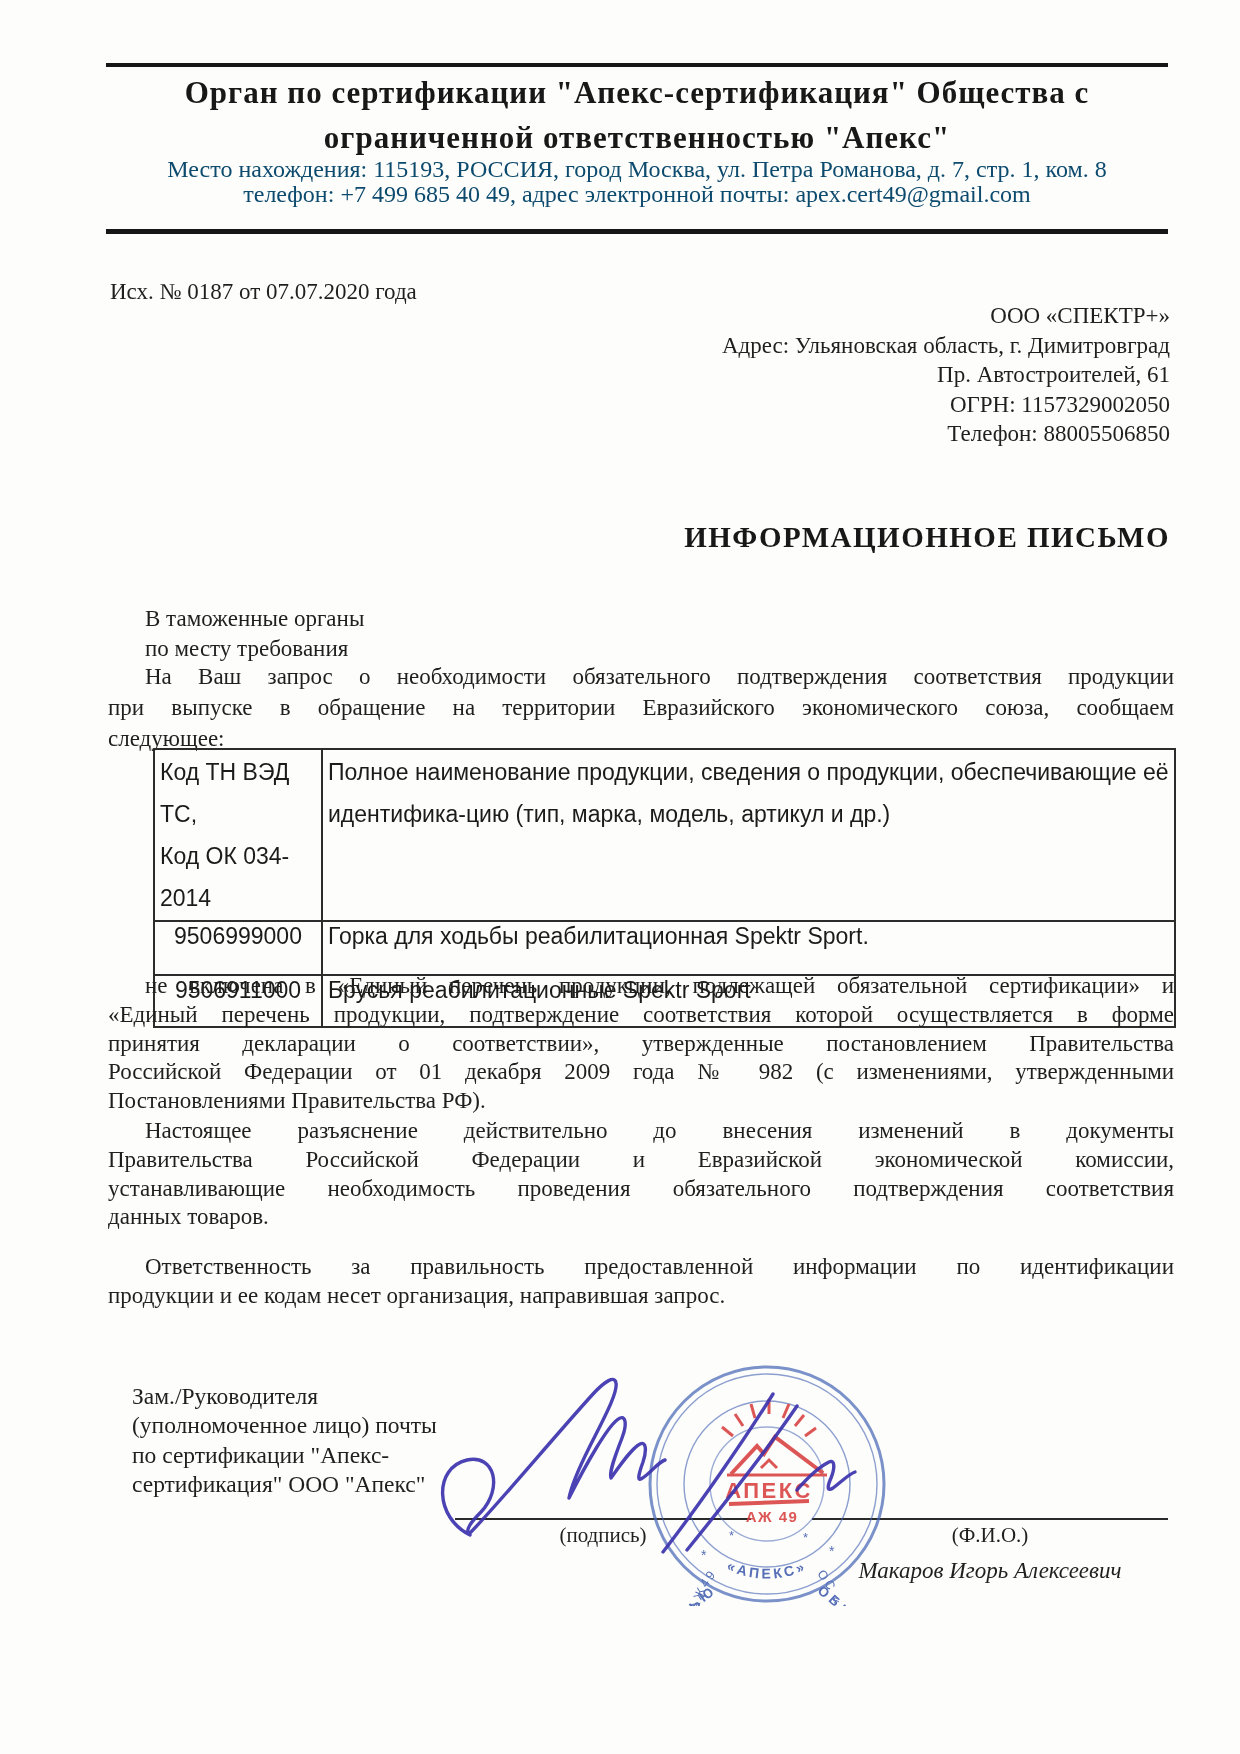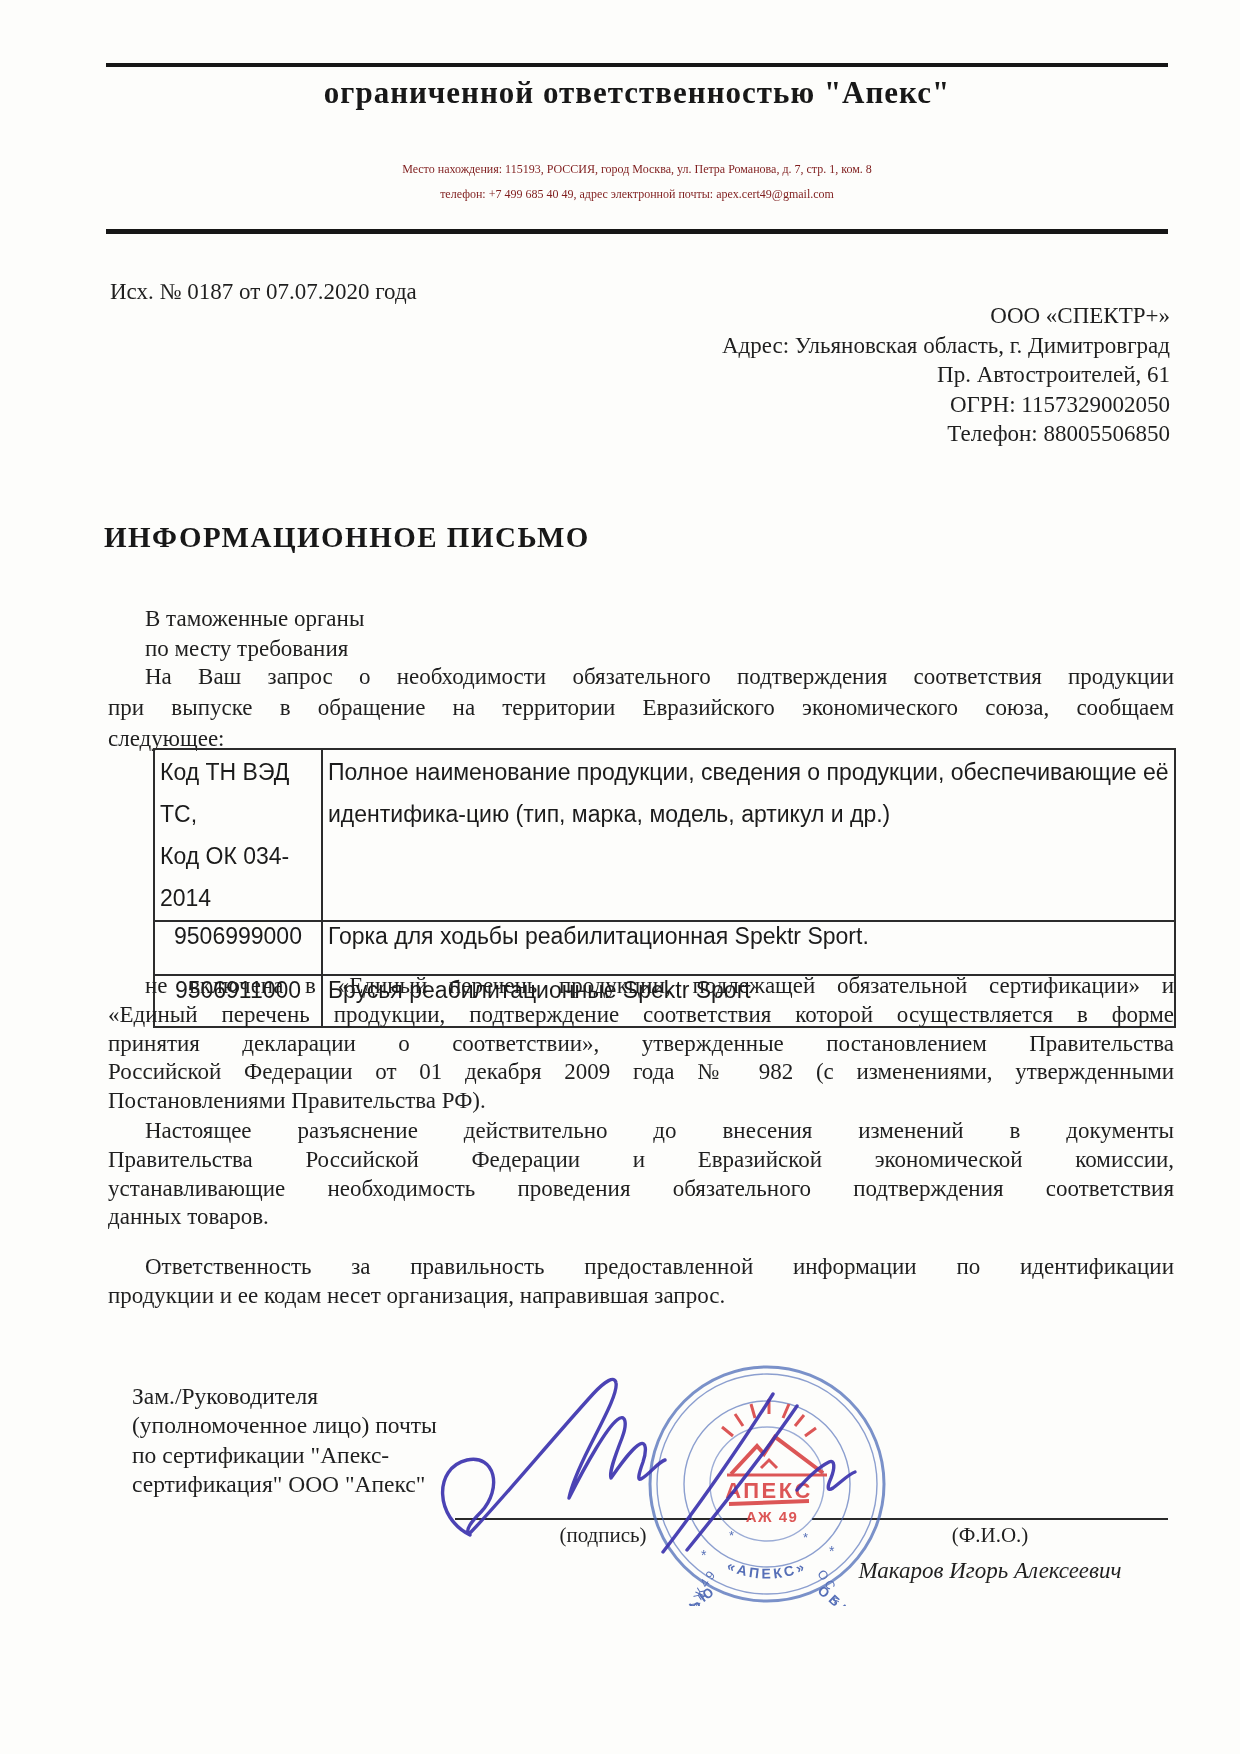--- a/index.html
+++ b/index.html
@@ -7,25 +7,25 @@
     position:relative;width:1240px;height:1754px;margin:0 auto;
     background:#fdfdfb;color:#1f1f1f;overflow:hidden;
     font-family:"Liberation Serif","DejaVu Serif",serif;
   }
   .rule{position:absolute;left:106px;width:1062px;height:4px;background:#161616;}
   .rule.top{top:63px;}
   .rule.bottom{top:229px;height:5px;}
   .org-title{position:absolute;left:104px;top:70px;width:1066px;text-align:center;
     font-weight:bold;font-size:31px;line-height:45px;letter-spacing:1px;color:#181818;}
   .org-contact{position:absolute;left:104px;top:157px;width:1066px;text-align:center;
-    font-size:12px;line-height:25px;color:#7f1d1d;}
+    font-size:24px;line-height:25px;color:#0c4a6e;}
   .outgoing{position:absolute;left:110px;top:279px;font-size:23px;}
   .recipient{position:absolute;left:520px;top:301px;width:650px;text-align:right;
     font-size:23px;line-height:29.6px;}
-  .letter-title{position:absolute;left:104px;top:521px;width:1066px;text-align:left;
+  .letter-title{position:absolute;left:104px;top:521px;width:1066px;text-align:right;
     font-weight:bold;font-size:29px;letter-spacing:1.5px;color:#181818;}
   .addressee{position:absolute;left:145px;top:604px;font-size:23px;line-height:30px;}
   .para{position:absolute;left:108px;width:1066px;font-size:23px;line-height:28.8px;}
   .para.intro{top:662px;line-height:30.8px;}
   .para.p1{top:972px;}
   .para.p2{top:1117px;}
   .para.p3{top:1253px;}
   .jl{text-align:justify;text-align-last:justify;white-space:normal;}
   .jl.last{text-align-last:left;}
   .jl.indent{padding-left:37px;}
@@ -54,20 +54,21 @@
   .sig-ink{stroke:#3c33ae;fill:none;stroke-width:3.4;stroke-linecap:round;stroke-linejoin:round;opacity:.92;}
 </style>
 </head>
 <body>
 
 <div class="page">
 
   <div class="rule top"></div>
 
   <div class="org-title">
+    <div>Орган по сертификации "Апекс-сертификация" Общества с</div>
     <div>ограниченной ответственностью "Апекс"</div>
   </div>
 
   <div class="org-contact">
     <div>Место нахождения: 115193, РОССИЯ, город Москва, ул. Петра Романова, д. 7, стр. 1, ком. 8</div>
     <div>телефон: +7 499 685 40 49, адрес электронной почты: apex.cert49@gmail.com</div>
   </div>
 
   <div class="rule bottom"></div>
 

